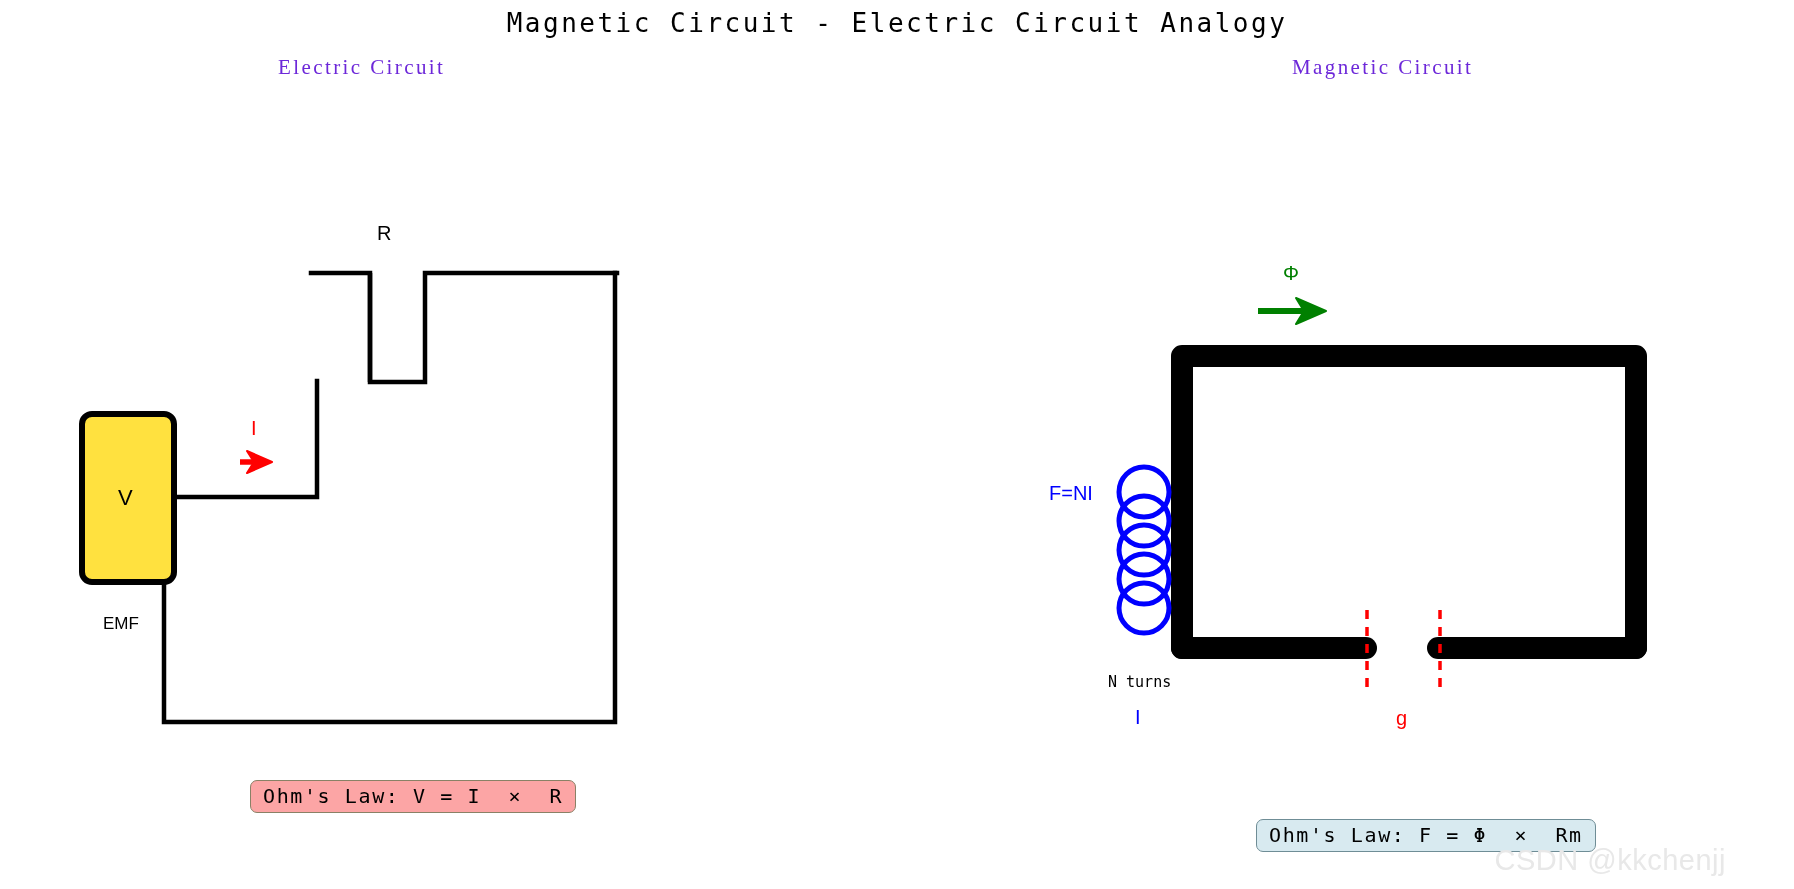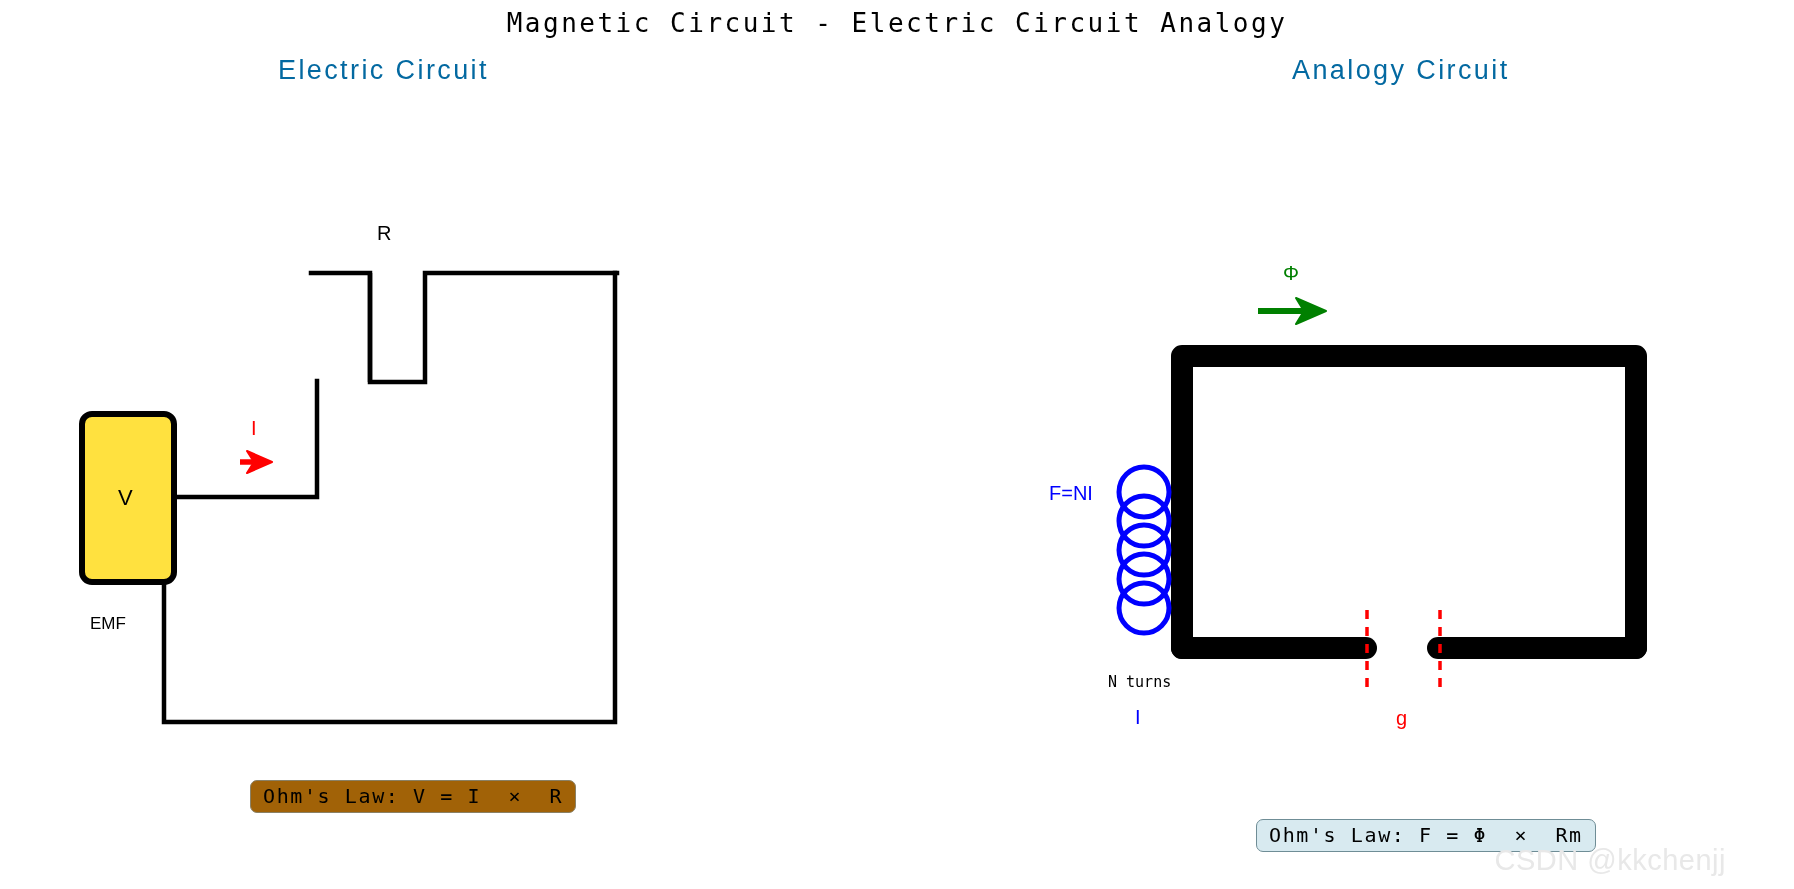--- a/index.html
+++ b/index.html
@@ -30,24 +30,24 @@
     text-align: center;
     font-family: "DejaVu Sans Mono", monospace;
     font-size: 26px;
     letter-spacing: 2.5px;
     color: #000000;
     white-space: pre;
   }
 
   .panel-heading {
     position: absolute;
-    font-family: Liberation Sans, sans-serif;
-    font-size: 27px;
+    font-family: Liberation Serif, serif;
+    font-size: 21px;
     letter-spacing: 2.4px;
-    color: #0369a1;
+    color: #6d28d9;
     white-space: pre;
   }
   #heading-electric { left: 278px; top: 55px; }
   #heading-magnetic { left: 1292px; top: 55px; }
 
   
   .circuit-svg {
     position: absolute;
     left: 0;
     top: 0;
@@ -58,21 +58,21 @@
 
   
   .lbl {
     position: absolute;
     font-family: "DejaVu Sans Mono", monospace;
     white-space: pre;
     color: #000000;
   }
   #label-R        { left: 377px; top: 222px; font-size: 20px; font-family: "Liberation Sans", sans-serif; }
   #label-V        { left: 118px; top: 485px; font-size: 22px; font-family: "Liberation Sans", sans-serif; }
-  #label-EMF      { left: 90px; top: 614px; font-size: 17px; font-family: "Liberation Sans", sans-serif; }
+  #label-EMF      { left: 103px; top: 614px; font-size: 17px; font-family: "Liberation Sans", sans-serif; }
   #label-I-electric { left: 251px; top: 417px; font-size: 20px; color: #FF0000; font-family: "Liberation Sans", sans-serif; }
 
   #label-phi      { left: 1283px; top: 262px; font-size: 20px; color: #008000; font-family: "Liberation Sans", sans-serif; }
   #label-F-NI     { left: 1042px; top: 482px; font-size: 20px; color: #0000FF; font-family: "Liberation Sans", sans-serif; margin-left: 7px; }
   #label-N-turns  { left: 1108px; top: 673px; font-size: 15px; font-family: "DejaVu Sans Mono", monospace; }
   #label-I-coil   { left: 1135px; top: 706px; font-size: 20px; color: #0000FF; font-family: "Liberation Sans", sans-serif; }
   #label-g        { left: 1396px; top: 707px; font-size: 20px; color: #FF0000; font-family: "Liberation Sans", sans-serif; }
 
   
   .formula-box {
@@ -84,21 +84,21 @@
     color: #000000;
     border: 1.6px solid #777777;
     border-radius: 7px;
     padding: 5px 12px 6px 12px;
     box-sizing: border-box;
     line-height: 1.0;
   }
   #formula-electric {
     left: 250px;
     top: 780px;
-    background: #a16207;
+    background: #fca5a5;
     border-color: #8a8166;
   }
   #formula-magnetic {
     left: 1256px;
     top: 795px;
     background: #D8EAF0;
     border-color: #6f8d96;
     margin-top: 24px;
   }
 
@@ -114,21 +114,21 @@
   }
 </style>
 </head>
 <body>
 
 <div id="stage">
 
   <div class="title">Magnetic Circuit - Electric Circuit Analogy</div>
 
   <div class="panel-heading" id="heading-electric">Electric Circuit</div>
-  <div class="panel-heading" id="heading-magnetic">Analogy Circuit</div>
+  <div class="panel-heading" id="heading-magnetic">Magnetic Circuit</div>
 
   <svg class="circuit-svg" viewBox="0 0 1794 889">
 
     <g>
 
       <path d="M 311 273 L 370 273 L 370 382 L 425 382 L 425 273 L 617 273" fill="none" stroke="#000000" stroke-width="4.5" stroke-linecap="square" stroke-linejoin="miter"></path>
       <path d="M 370 382 L 370 273" fill="none" stroke="#000000" stroke-width="4.5"></path>
 
       <path d="M 317 381 L 317 497 L 170 497" fill="none" stroke="#000000" stroke-width="4.5" stroke-linecap="square" stroke-linejoin="miter"></path>
 

